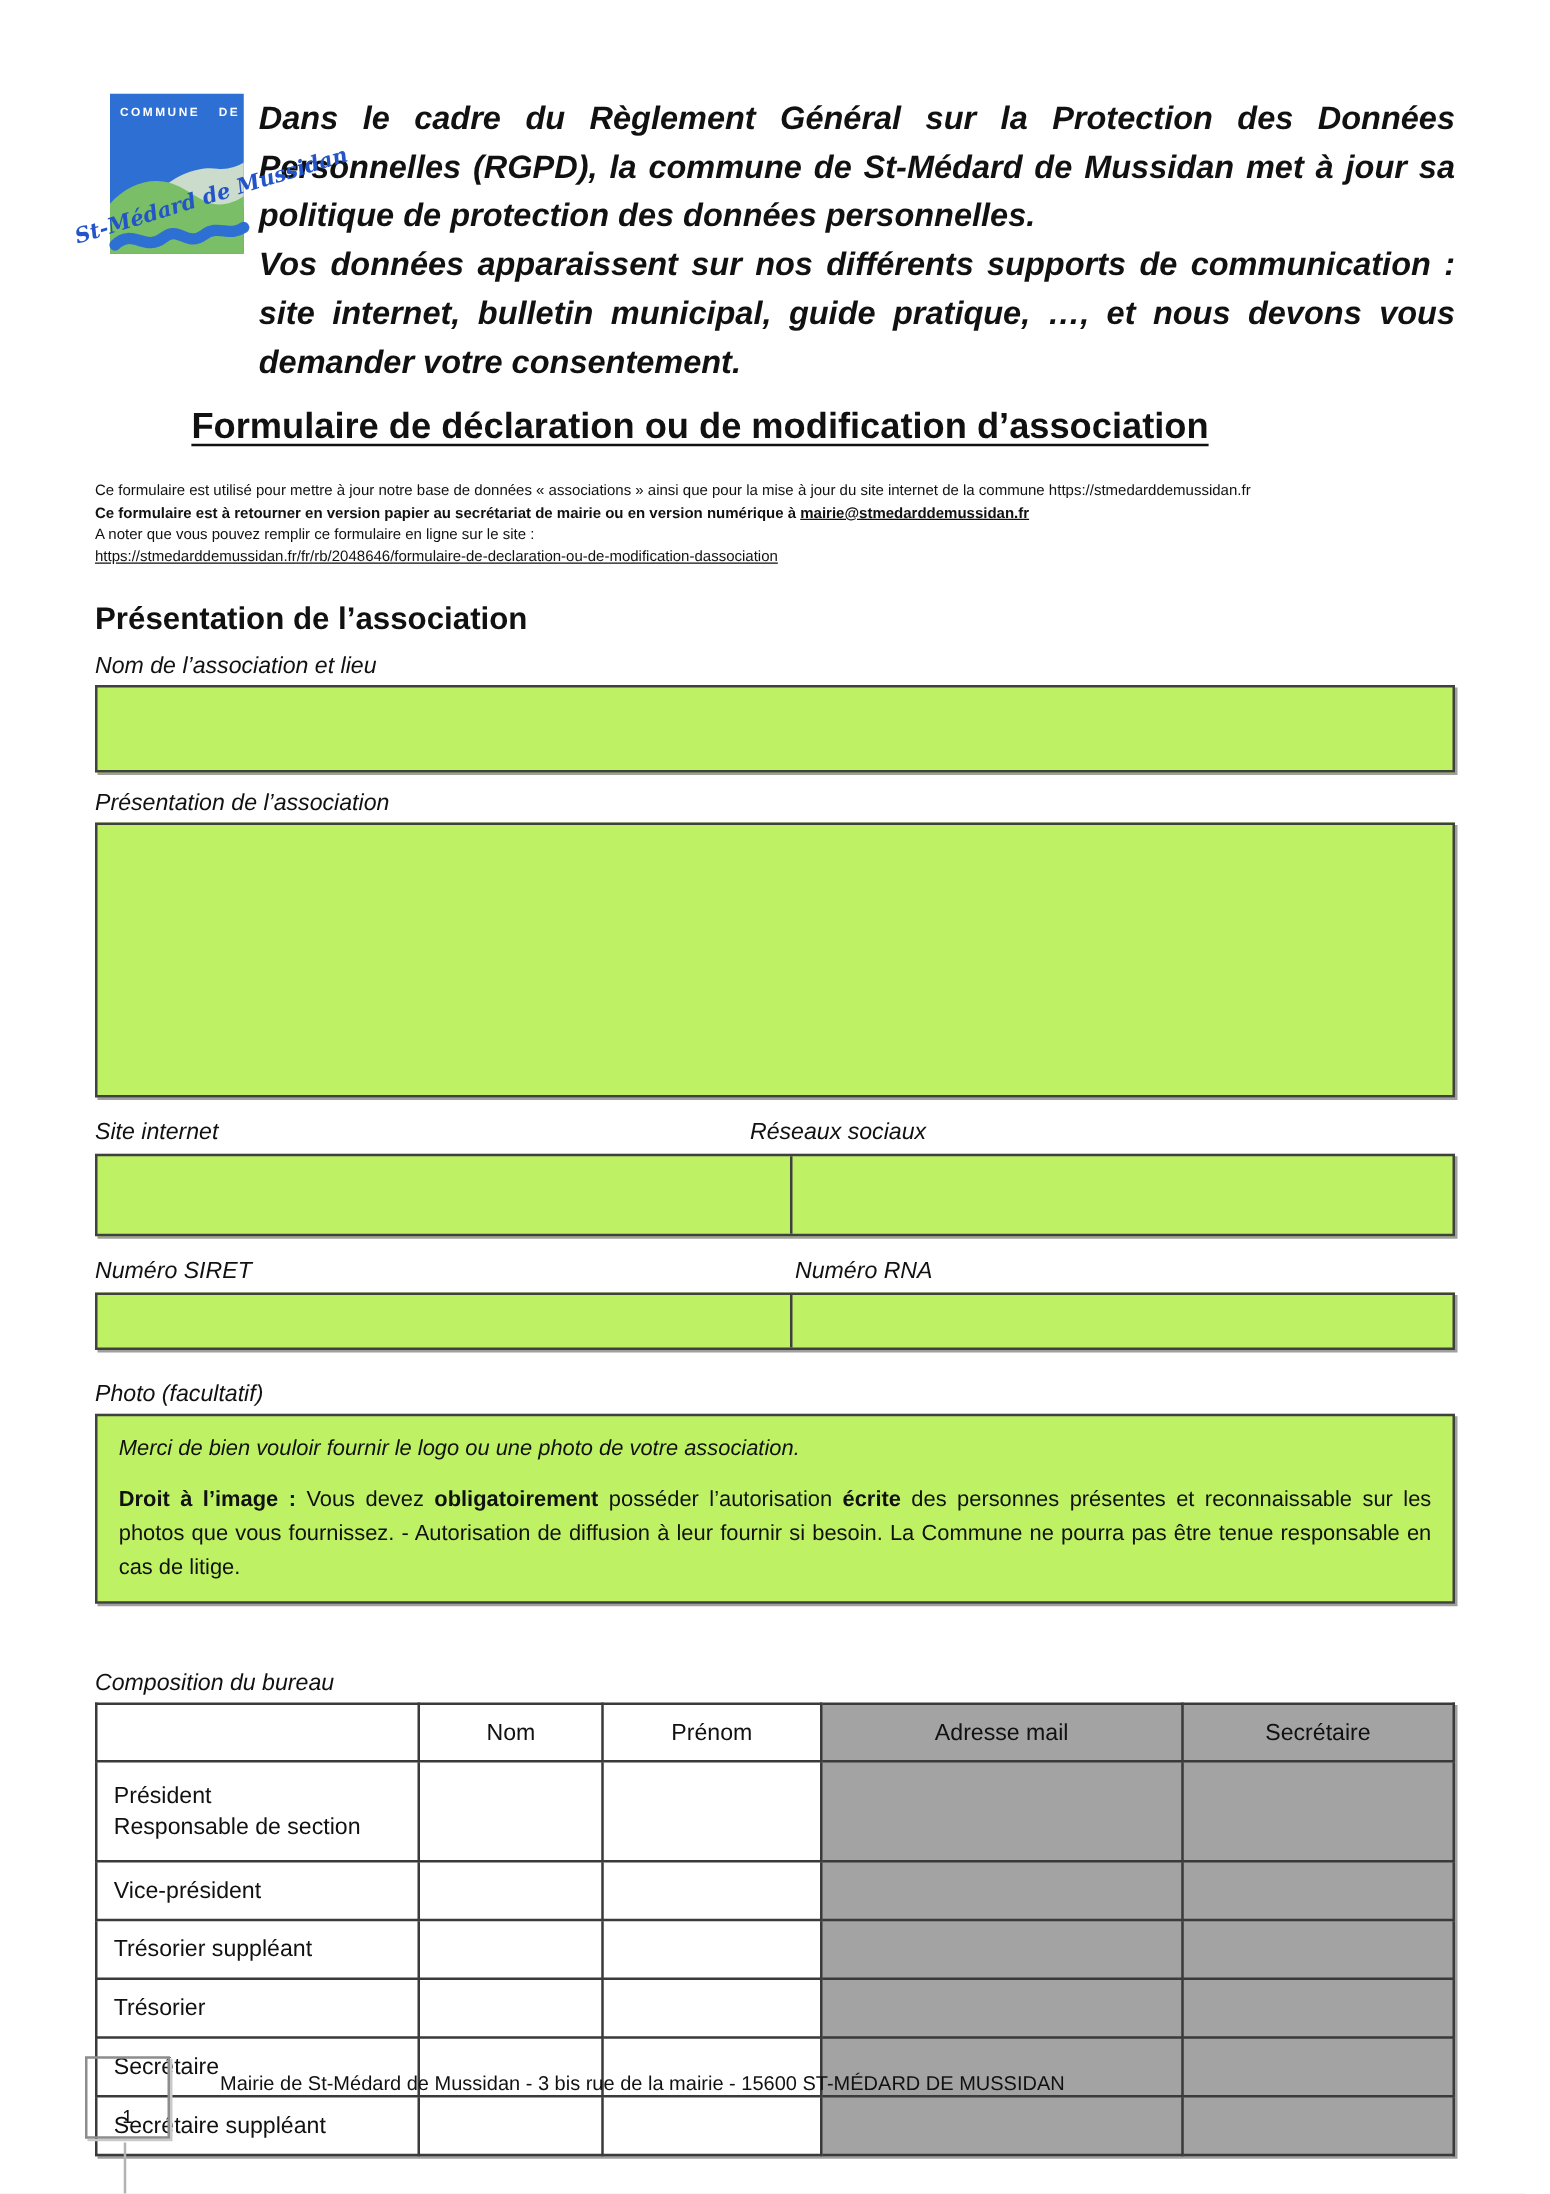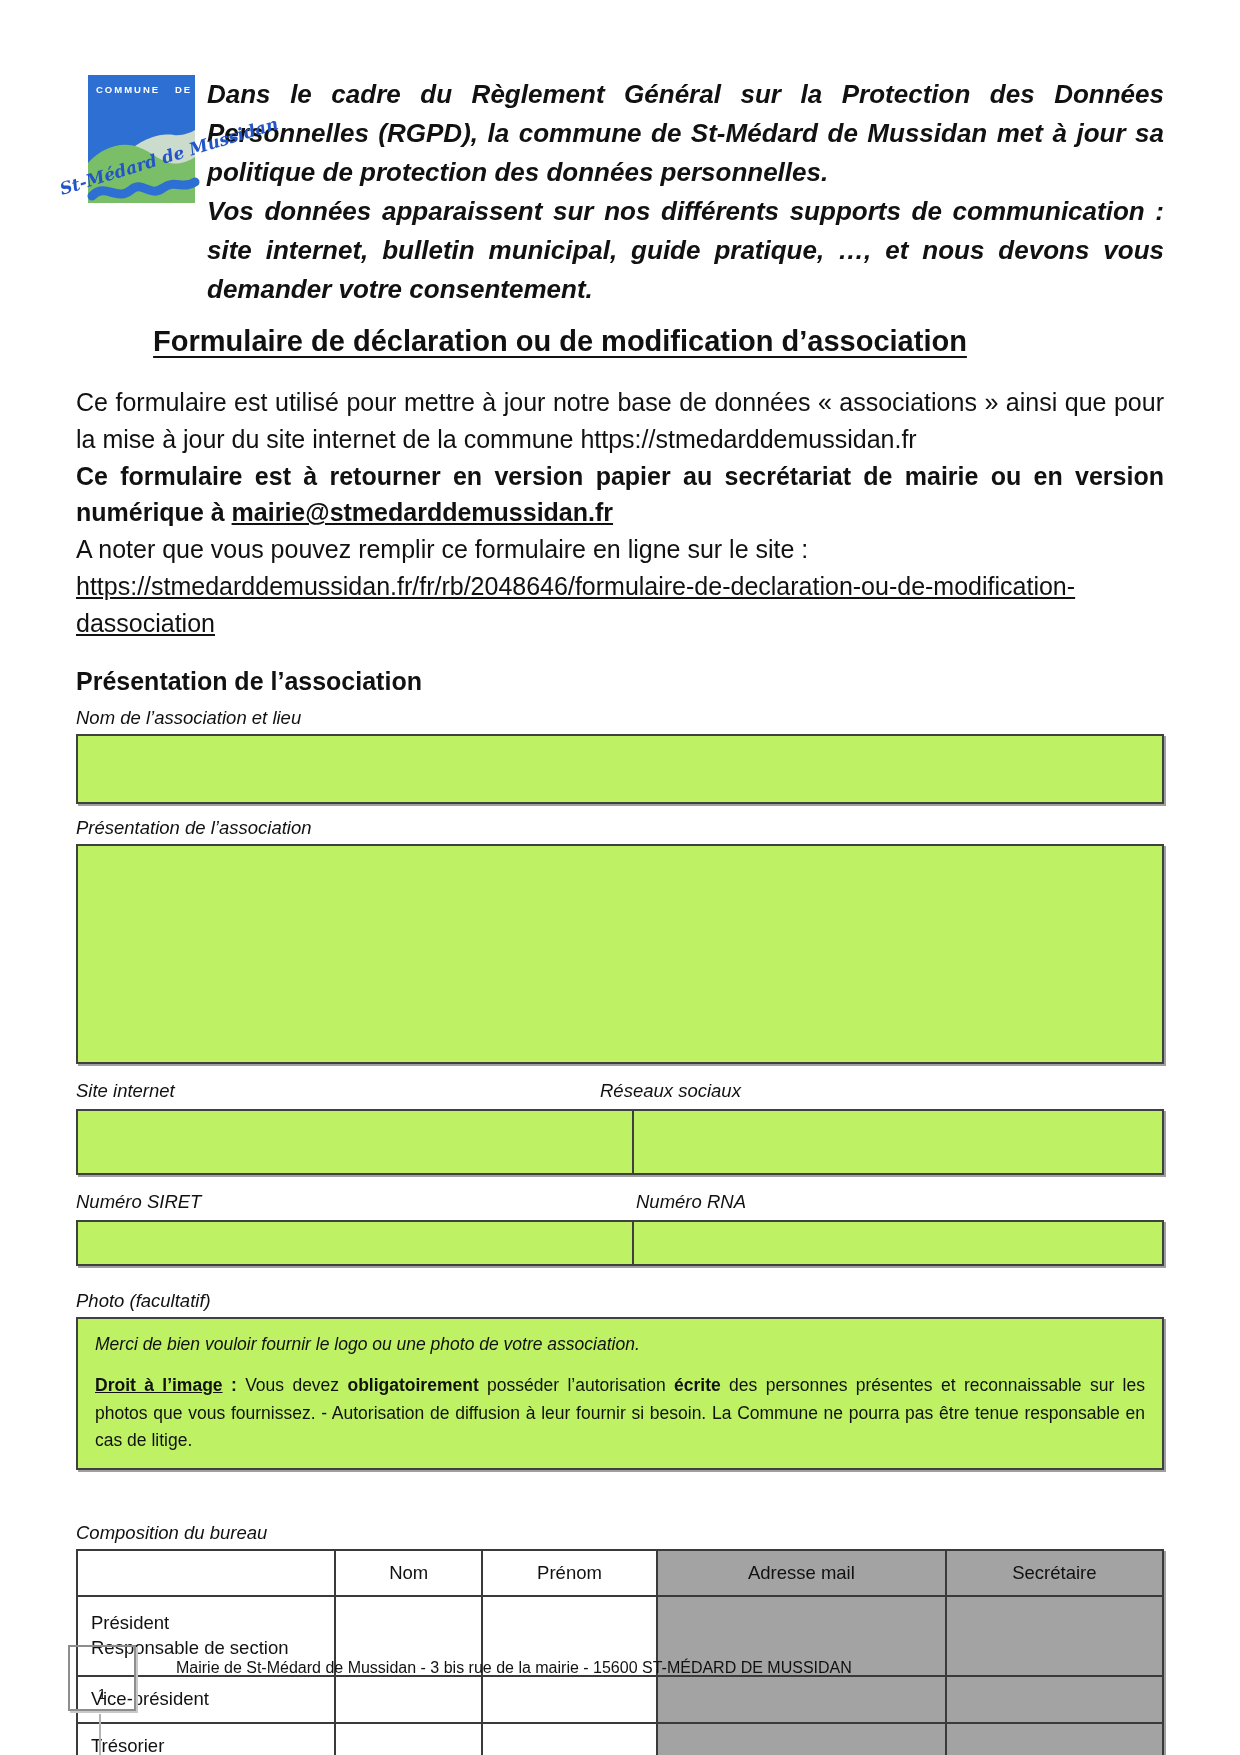--- a/index.html
+++ b/index.html
@@ -30,21 +30,21 @@
   .form-title {
     margin-top:16px; margin-right:120px;
     text-align:center;
     font-size:29px; font-weight:bold;
     text-decoration:underline;
     text-underline-offset:5px;
     text-decoration-thickness:2px;
   }
 
   
-  .body-text { margin-top:26px; font-size:25px; line-height:1.47; }
+  .body-text { margin-top:26px; font-size:12px; line-height:1.47; }
   .body-text p { text-align:justify; }
   .p-bold { font-weight:bold; }
   .doc-link { color:#111; text-decoration:underline; }
   .email-link { color:#111; font-weight:bold; text-decoration:underline; }
 
   
   .section-heading { margin-top:26px; font-size:25px; font-weight:bold; }
   .field-label { margin-top:11px; font-size:18.5px; font-style:italic; }
   .label-row { position:relative; margin-top:16px; height:24px; }
   .label-row .lbl { position:absolute; top:0; font-size:18.5px; font-style:italic; }
@@ -60,21 +60,21 @@
   .h64 { height:66px; }
   .h46 { height:46px; }
   .two-col { display:flex; }
   .two-col .col-a { width:554px; height:100%; }
   .two-col .col-b { flex:1; height:100%; border-left:2px solid #404040; }
 
   
   .photo-box { margin-top:5px; padding:12px 17px 14px 17px; font-size:17.5px; line-height:1.55; }
   .photo-note { font-style:italic; margin-bottom:14px; text-align:left; }
   .droit-par { text-align:justify; }
-  .bu { font-weight:bold; text-decoration:underline; }
+  .bu { font-weight:bold; }
   .b { font-weight:bold; }
 
   
   .bureau-label { margin-top:52px; font-size:18.5px; font-style:italic; }
   table.bureau {
     margin-top:5px; width:100%;
     border-collapse:collapse;
     box-shadow:2px 2px 0 #9f9f9f;
     font-size:18.5px;
     padding-left:48px;
@@ -194,28 +194,28 @@
         <td class="shade"></td>
       </tr>
       <tr>
         <td class="role">Vice-président</td>
         <td></td>
         <td></td>
         <td class="shade"></td>
         <td class="shade"></td>
       </tr>
       <tr>
+        <td class="role">Trésorier suppléant</td>
+        <td></td>
+        <td></td>
+        <td class="shade"></td>
+        <td class="shade"></td>
+      </tr>
+      <tr>
         <td class="role">Trésorier</td>
-        <td></td>
-        <td></td>
-        <td class="shade"></td>
-        <td class="shade"></td>
-      </tr>
-      <tr>
-        <td class="role">Trésorier suppléant</td>
         <td></td>
         <td></td>
         <td class="shade"></td>
         <td class="shade"></td>
       </tr>
       <tr>
         <td class="role">Secrétaire</td>
         <td></td>
         <td></td>
         <td class="shade"></td>

